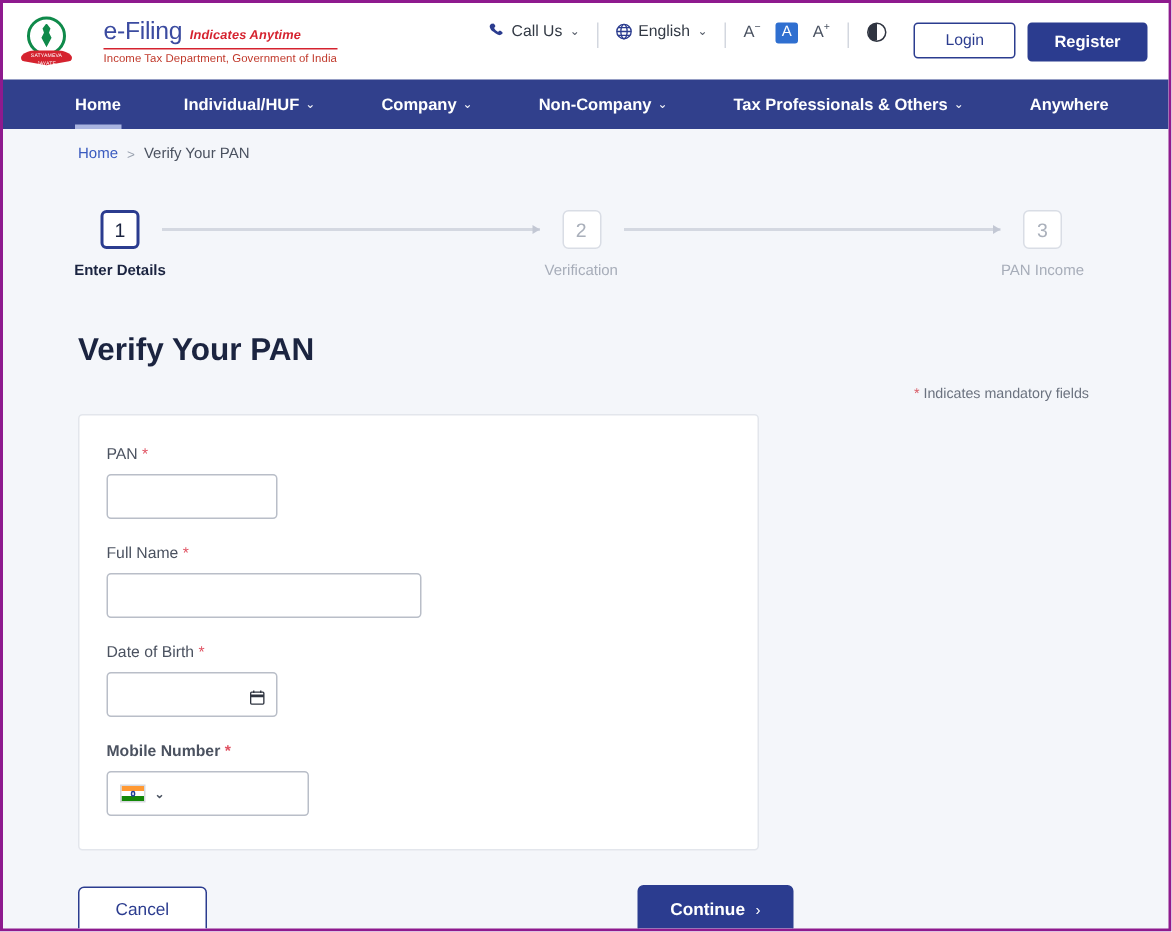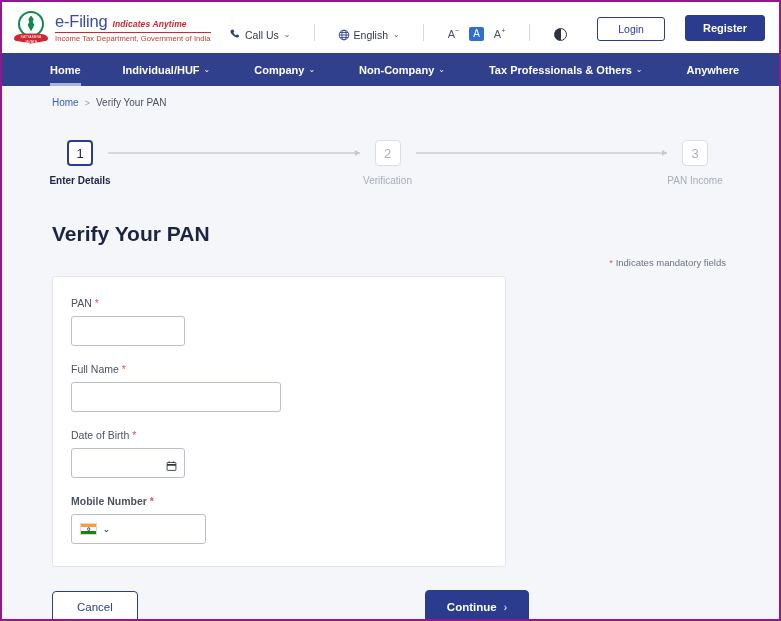--- a/index.html
+++ b/index.html
@@ -25,21 +25,21 @@
   
   .site-header {
     background: #ffffff;
     height: 51px;
     display: flex;
     align-items: center;
     padding: 0 14px 0 12px;
     flex: none;
   }
 
-  .brand { display: flex; align-items: center; gap: 7px; }
+  .brand { display: flex; align-items: center; gap: 21px; }
 
   .emblem {
     width: 34px; height: 36px;
     position: relative;
     flex: none;
   }
   .emblem .circ {
     position: absolute; left: 4px; top: 1px;
     width: 26px; height: 26px;
     border-radius: 50%;
@@ -75,21 +75,21 @@
     font-size: 8.5px; color: #d5232f; font-style: italic; font-weight: bold;
     letter-spacing: .1px;
   }
   .brand-row2 {
     font-size: 7.6px; color: #c0392b; letter-spacing: .05px;
     border-top: 1px solid #d5232f; padding-top: 1.5px; margin-top: 1px;
   }
 
   .header-right {
     margin-left: auto;
-    display: flex; align-items: flex-end; gap: 12px;
+    display: flex; align-items: flex-start; gap: 0;
   }
   .hdr-item {
     display: flex; align-items: center; gap: 4px;
     font-size: 10.5px; color: #333a45;
     padding: 0 11px;
     cursor: pointer;
     white-space: nowrap;
   }
   .hdr-sep { width: 1px; height: 17px; background: #d3d7df; }
 

